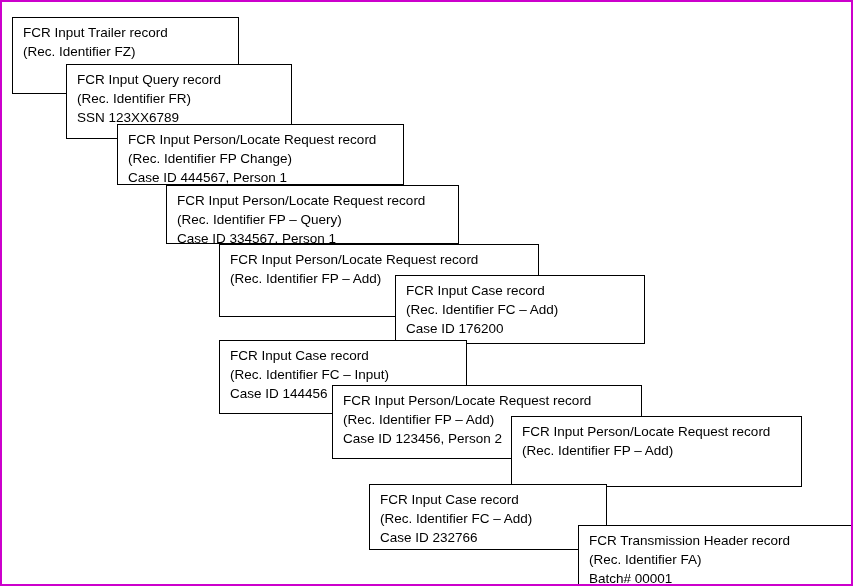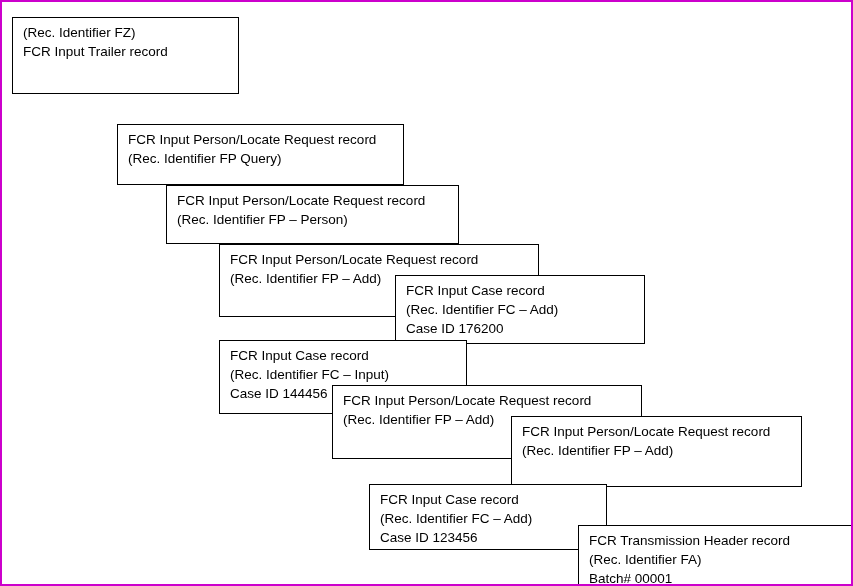--- a/index.html
+++ b/index.html
@@ -38,33 +38,40 @@
   .b9  { left: 509px; top: 414px; width: 291px; height: 71px; }
   .b10 { left: 367px; top: 482px; width: 238px; height: 66px; }
   .b11 { left: 576px; top: 523px; width: 320px; height: 62px; }
 </style>
 </head>
 <body>
 
 <div id="frame">
 
   <div class="box b1">
+    <div>FCR Input Trailer record</div>
     <div>(Rec. Identifier FZ)</div>
-    <div>FCR Input Trailer record</div>
   </div>
 
+  <div class="box b2">
+    <div>FCR Input Query record</div>
+    <div>(Rec. Identifier FR)</div>
+    <div>SSN 123XX6789</div>
+  </div>
 
   <div class="box b3">
     <div>FCR Input Person/Locate Request record</div>
-    <div>(Rec. Identifier FP Query)</div>
+    <div>(Rec. Identifier FP Change)</div>
+    <div>Case ID 444567, Person 1</div>
   </div>
 
   <div class="box b4">
     <div>FCR Input Person/Locate Request record</div>
-    <div>(Rec. Identifier FP – Person)</div>
+    <div>(Rec. Identifier FP – Query)</div>
+    <div>Case ID 334567, Person 1</div>
   </div>
 
   <div class="box b5">
     <div>FCR Input Person/Locate Request record</div>
     <div>(Rec. Identifier FP – Add)</div>
   </div>
 
   <div class="box b6">
     <div>FCR Input Case record</div>
     <div>(Rec. Identifier FC – Add)</div>
@@ -73,31 +80,32 @@
 
   <div class="box b7">
     <div>FCR Input Case record</div>
     <div>(Rec. Identifier FC – Input)</div>
     <div>Case ID 144456</div>
   </div>
 
   <div class="box b8">
     <div>FCR Input Person/Locate Request record</div>
     <div>(Rec. Identifier FP – Add)</div>
+    <div>Case ID 123456, Person 2</div>
   </div>
 
   <div class="box b9">
     <div>FCR Input Person/Locate Request record</div>
     <div>(Rec. Identifier FP – Add)</div>
   </div>
 
   <div class="box b10">
     <div>FCR Input Case record</div>
     <div>(Rec. Identifier FC – Add)</div>
-    <div>Case ID 123456</div>
+    <div>Case ID 232766</div>
   </div>
 
   <div class="box b11">
     <div>FCR Transmission Header record</div>
     <div>(Rec. Identifier FA)</div>
     <div>Batch# 00001</div>
   </div>
 
 </div>
 

